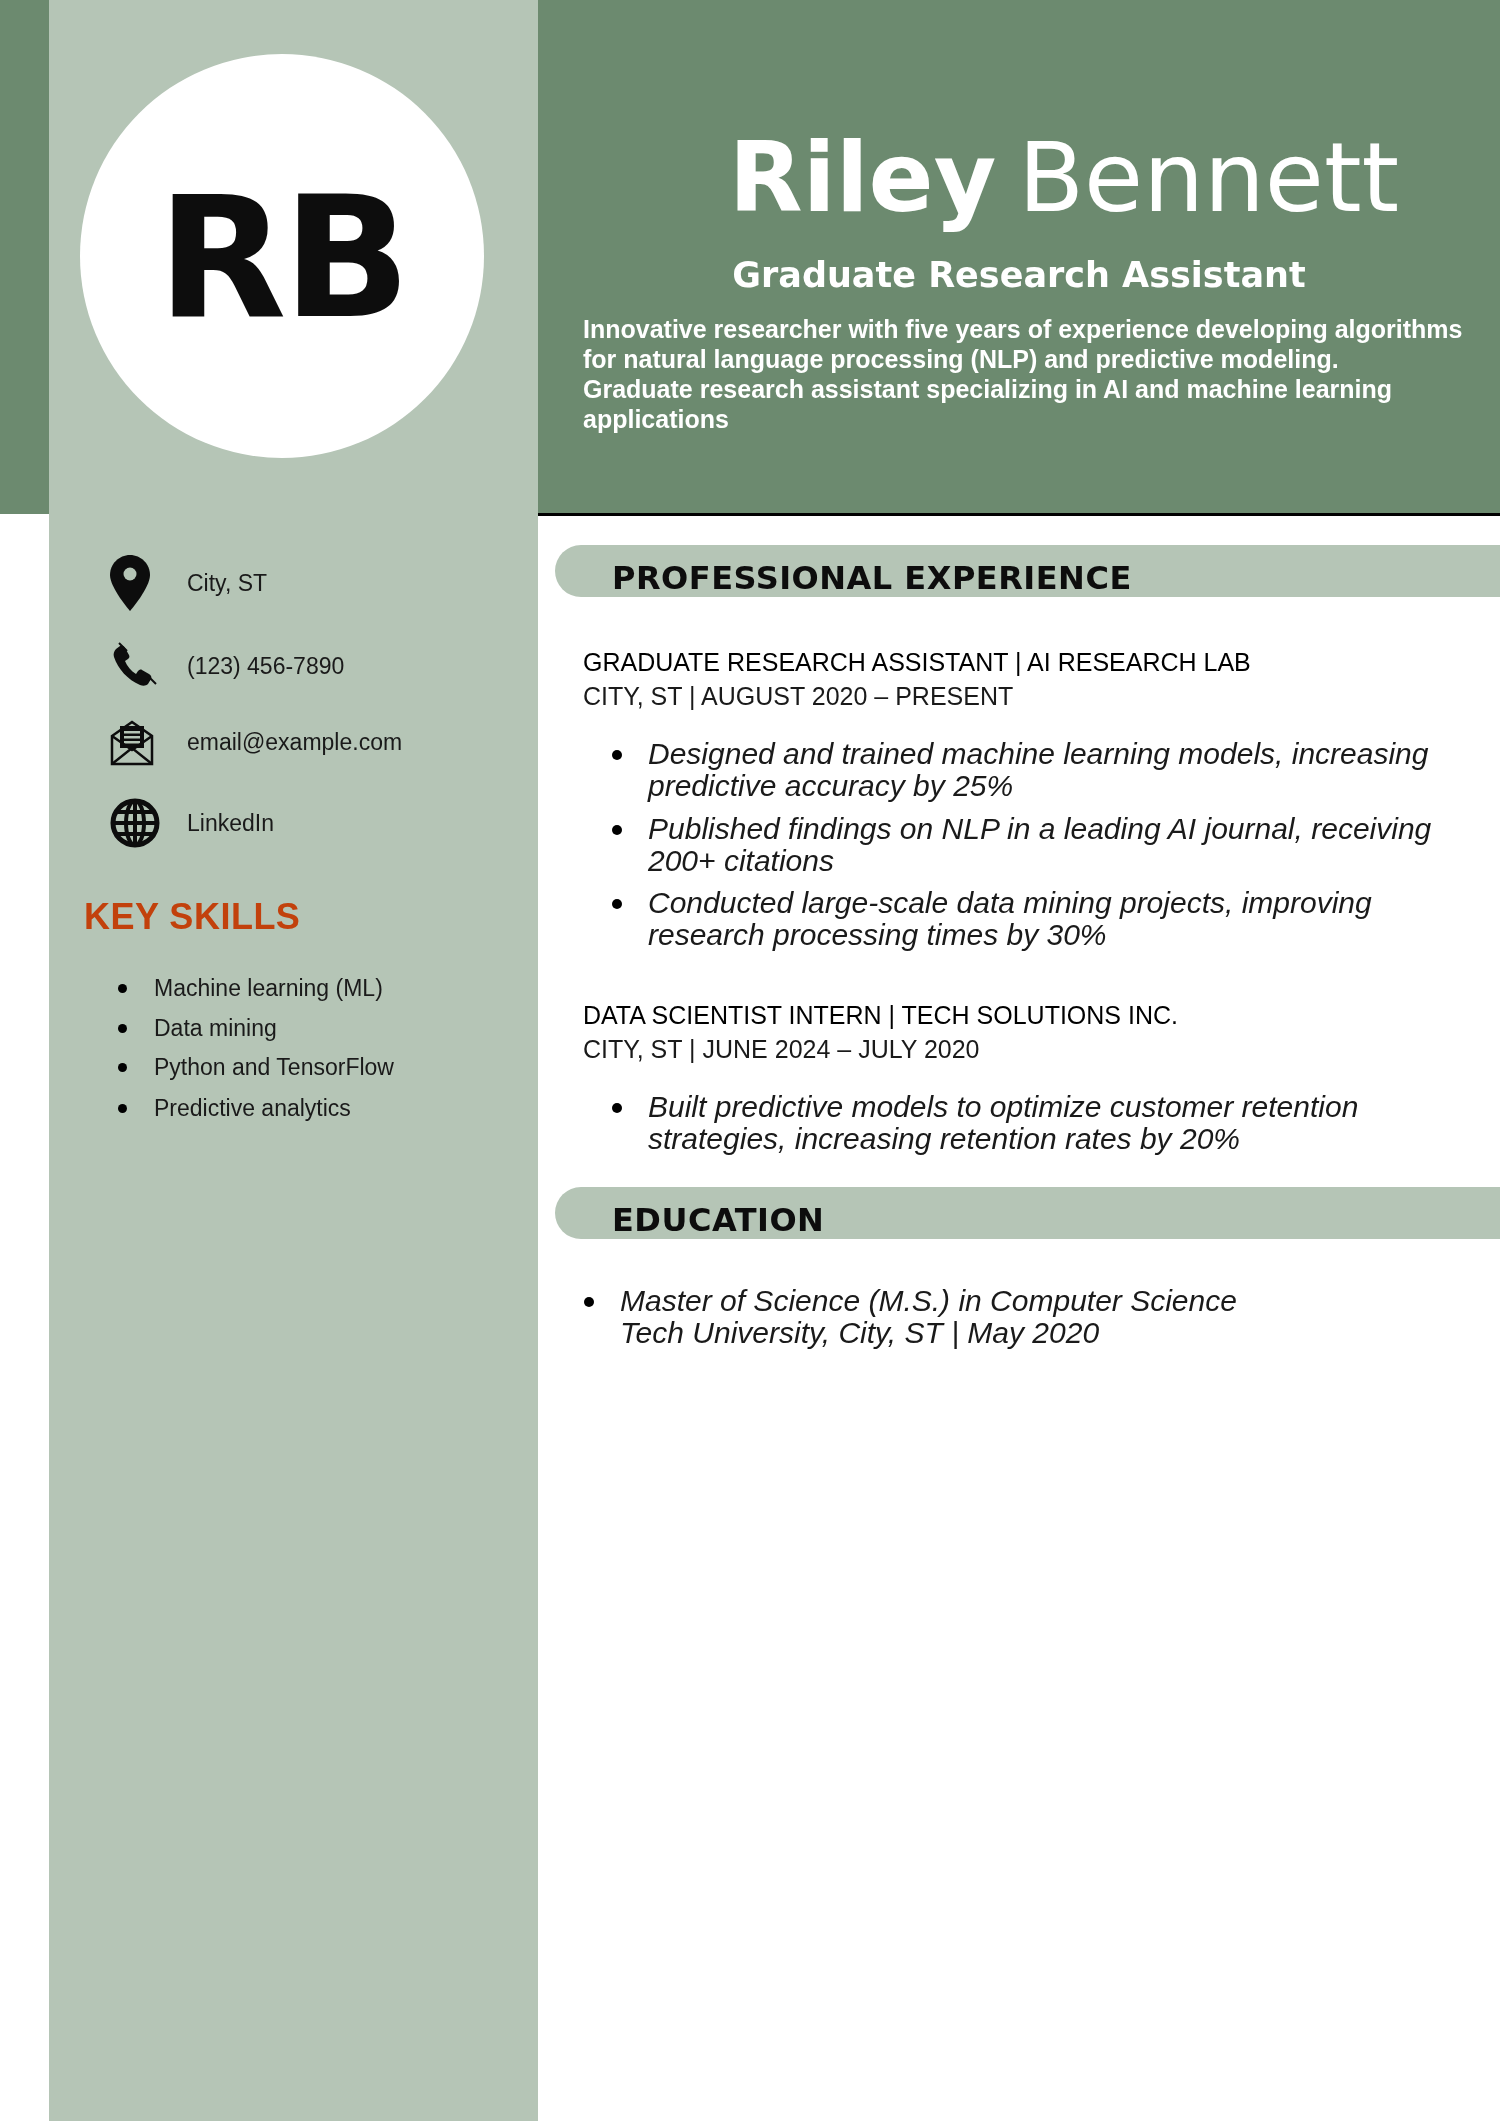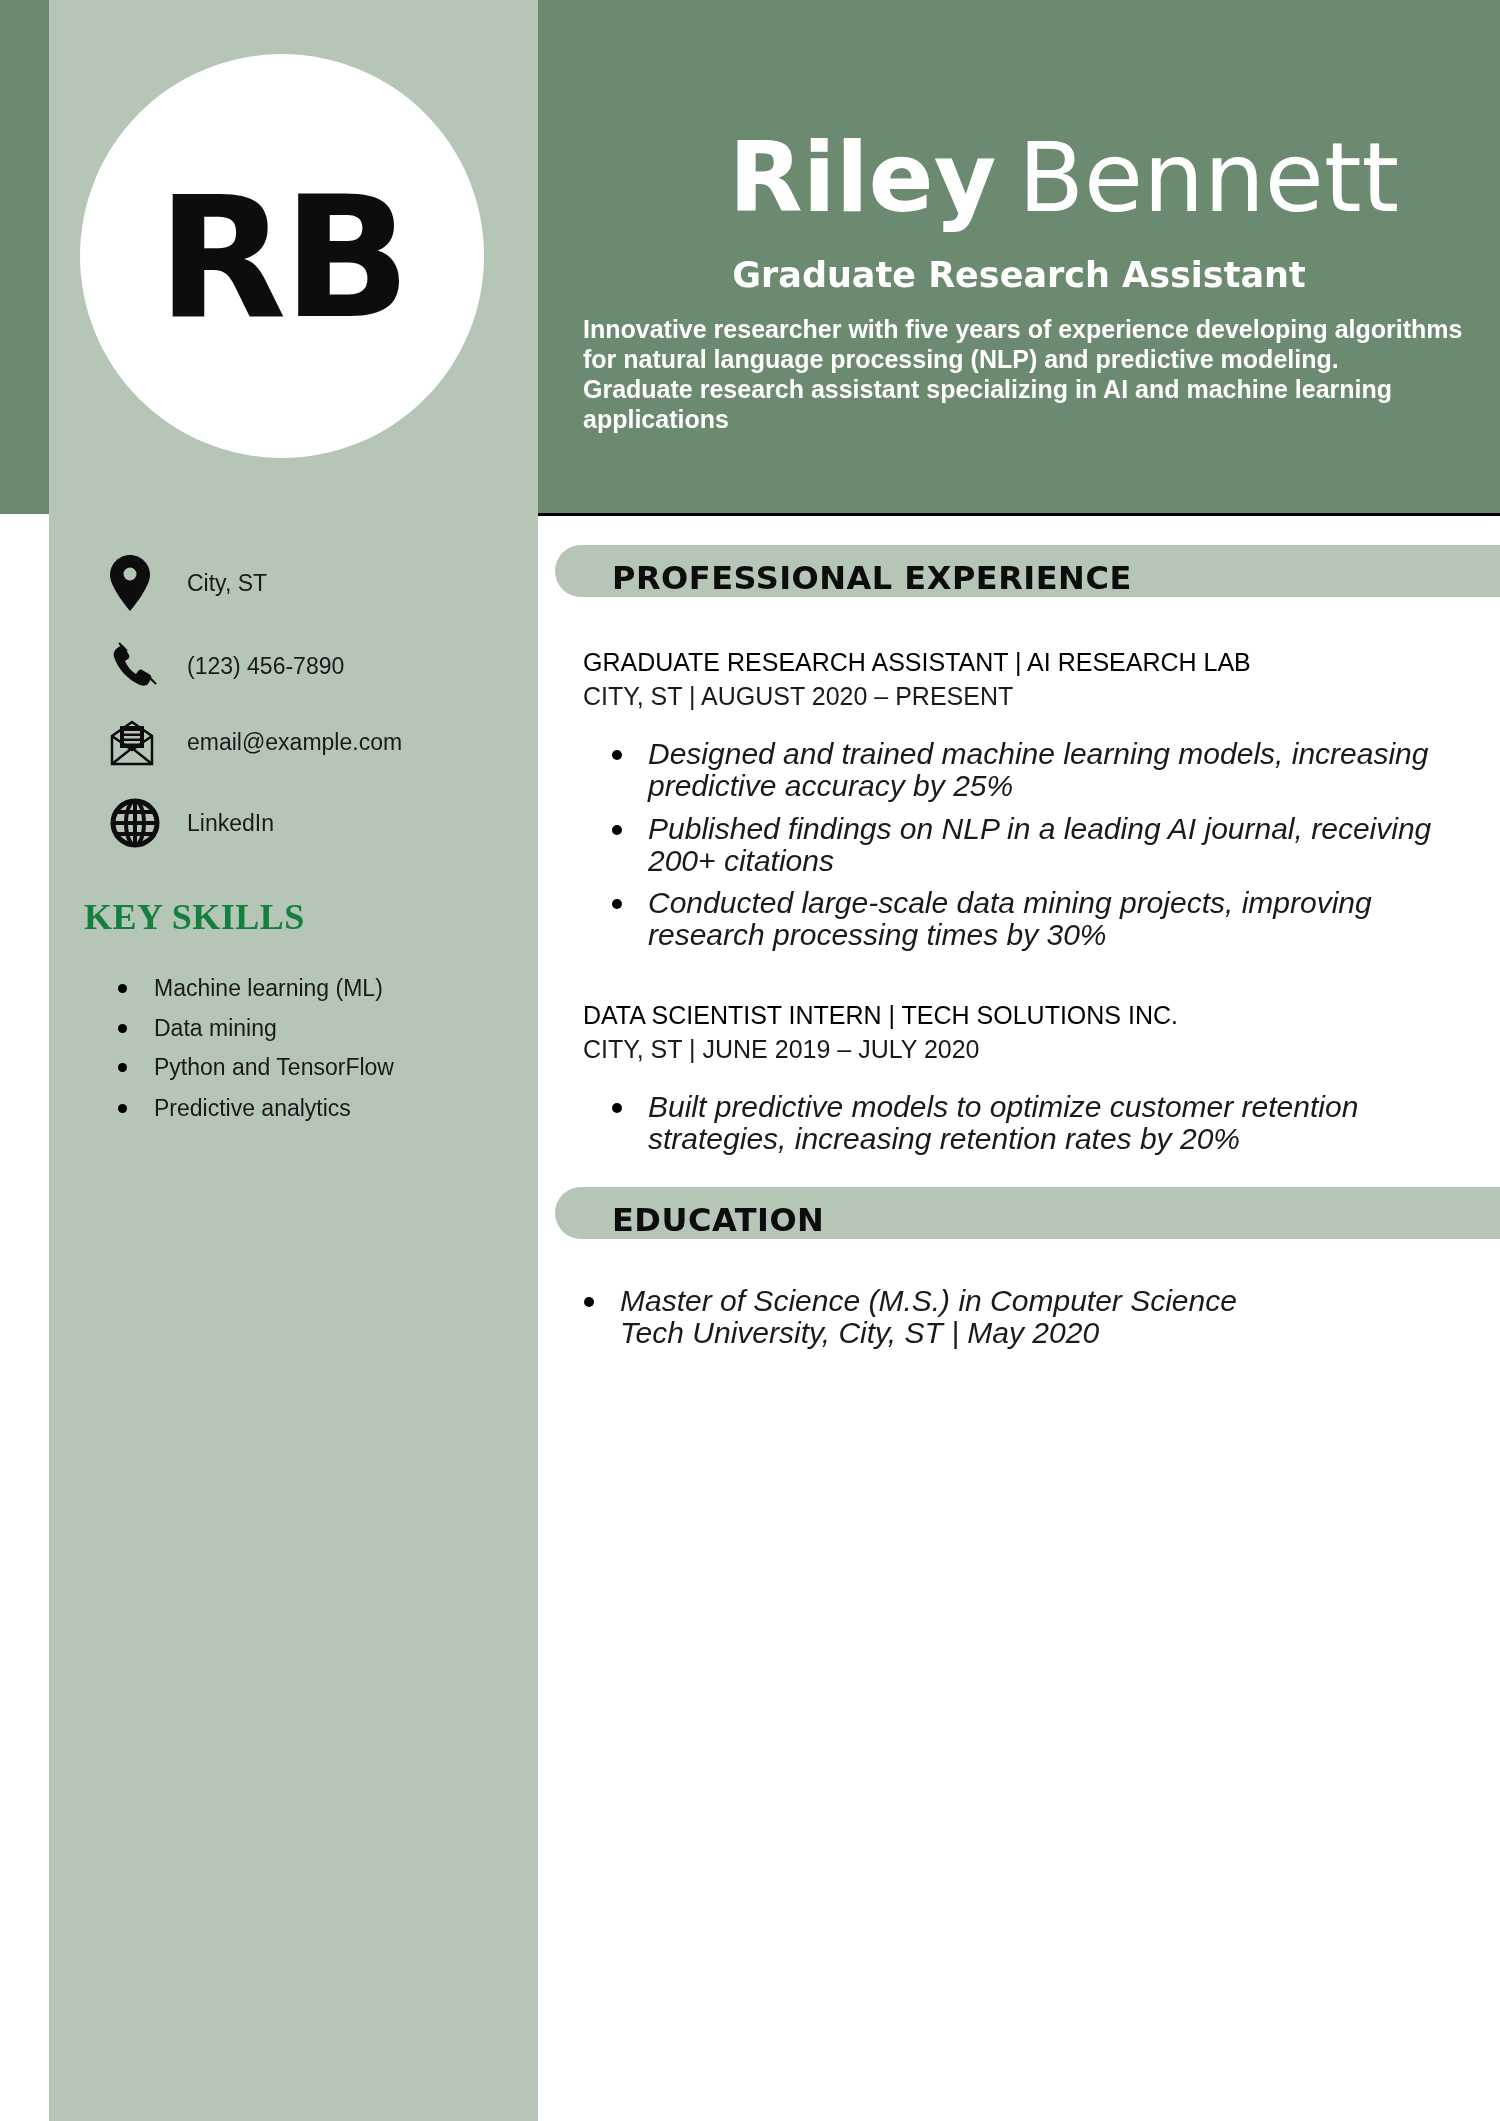--- a/index.html
+++ b/index.html
@@ -12,21 +12,21 @@
   .avatar span { font-family: "DejaVu Sans", sans-serif; font-weight: bold; font-size: 168px; color: #0d0d0d; letter-spacing: -4px; margin-top: 4px; }
   .name { left: 538px; top: 118px; width: 1052px; text-align: center; color: #fff; font-family: "DejaVu Sans", sans-serif; font-size: 96px; line-height: 120px; white-space: nowrap; }
   .name .first { font-weight: bold; }
   .name .last { font-weight: normal; margin-left: 22px; }
   .job-title { left: 538px; top: 252px; width: 962px; text-align: center; color: #fff; font-family: "DejaVu Sans", sans-serif; font-weight: bold; font-size: 35px; line-height: 46px; }
   .summary { left: 583px; top: 314px; width: 880px; color: #fff; font-weight: bold; font-size: 25px; line-height: 30px; }
   .summary div { white-space: normal; }
   .contact { left: 110px; width: 420px; height: 60px; display: flex; align-items: center; }
   .contact .ic { width: 60px; height: 60px; display: flex; align-items: center; justify-content: flex-start; }
   .contact .txt { position: absolute; left: 77px; font-size: 23px; color: #1a1a1a; }
-  .skills-h { left: 84px; top: 896px; font-family: Liberation Serif, serif; font-weight: bold; font-size: 36px; color: #15803d; letter-spacing: 0.5px; }
+  .skills-h { left: 84px; top: 896px; font-family: Liberation Sans, sans-serif; font-weight: bold; font-size: 36px; color: #c2410c; letter-spacing: 0.5px; }
   .skill { left: 118px; font-size: 23px; color: #1a1a1a; height: 40px; line-height: 40px; }
   .skill .dot { position: absolute; left: 0; top: 16px; width: 9px; height: 9px; border-radius: 50%; background: #000; }
   .skill .t { position: absolute; left: 36px; white-space: nowrap; }
   .band { left: 555px; width: 945px; height: 52px; background: #b5c5b6; border-radius: 34px 0 0 34px; }
   .band span { position: absolute; left: 57px; top: 14px; font-family: "DejaVu Sans", sans-serif; font-weight: bold; font-size: 32px; color: #0d0d0d; letter-spacing: 0.5px; white-space: nowrap; }
   .role { left: 583px; font-size: 25px; line-height: 34px; color: #000; white-space: nowrap; }
   .role .sub { display: block; color: #1a1a1a; }
   .bul { left: 612px; width: 840px; font-size: 30px; line-height: 32px; color: #1a1a1a; font-style: italic; }
   .bul .dot { position: absolute; left: 0; top: 12px; width: 10px; height: 10px; border-radius: 50%; background: #000; }
   .bul .t { margin-left: 36px; display: block; }
@@ -132,21 +132,21 @@
     <span class="dot"></span>
     <span class="t">Published findings on NLP in a leading AI journal, receiving 200+ citations</span>
   </div>
 <div class="abs bul" style="top:887px;">
     <span class="dot"></span>
     <span class="t">Conducted large-scale data mining projects, improving research processing times by 30%</span>
   </div>
 
 <div class="abs role" style="top:998px;">
   <span>DATA SCIENTIST INTERN | TECH SOLUTIONS INC.</span>
-  <span class="sub">CITY, ST | JUNE 2019 – JULY 2020</span>
+  <span class="sub">CITY, ST | JUNE 2024 – JULY 2020</span>
 </div>
 <div class="abs bul" style="top:1091px;">
     <span class="dot"></span>
     <span class="t">Built predictive models to optimize customer retention strategies, increasing retention rates by 20%</span>
   </div>
 
 <div class="abs band" style="top:1187px;">
   <span>EDUCATION</span>
 </div>
 <div class="abs bul" style="top:1285px; left:584px;">

